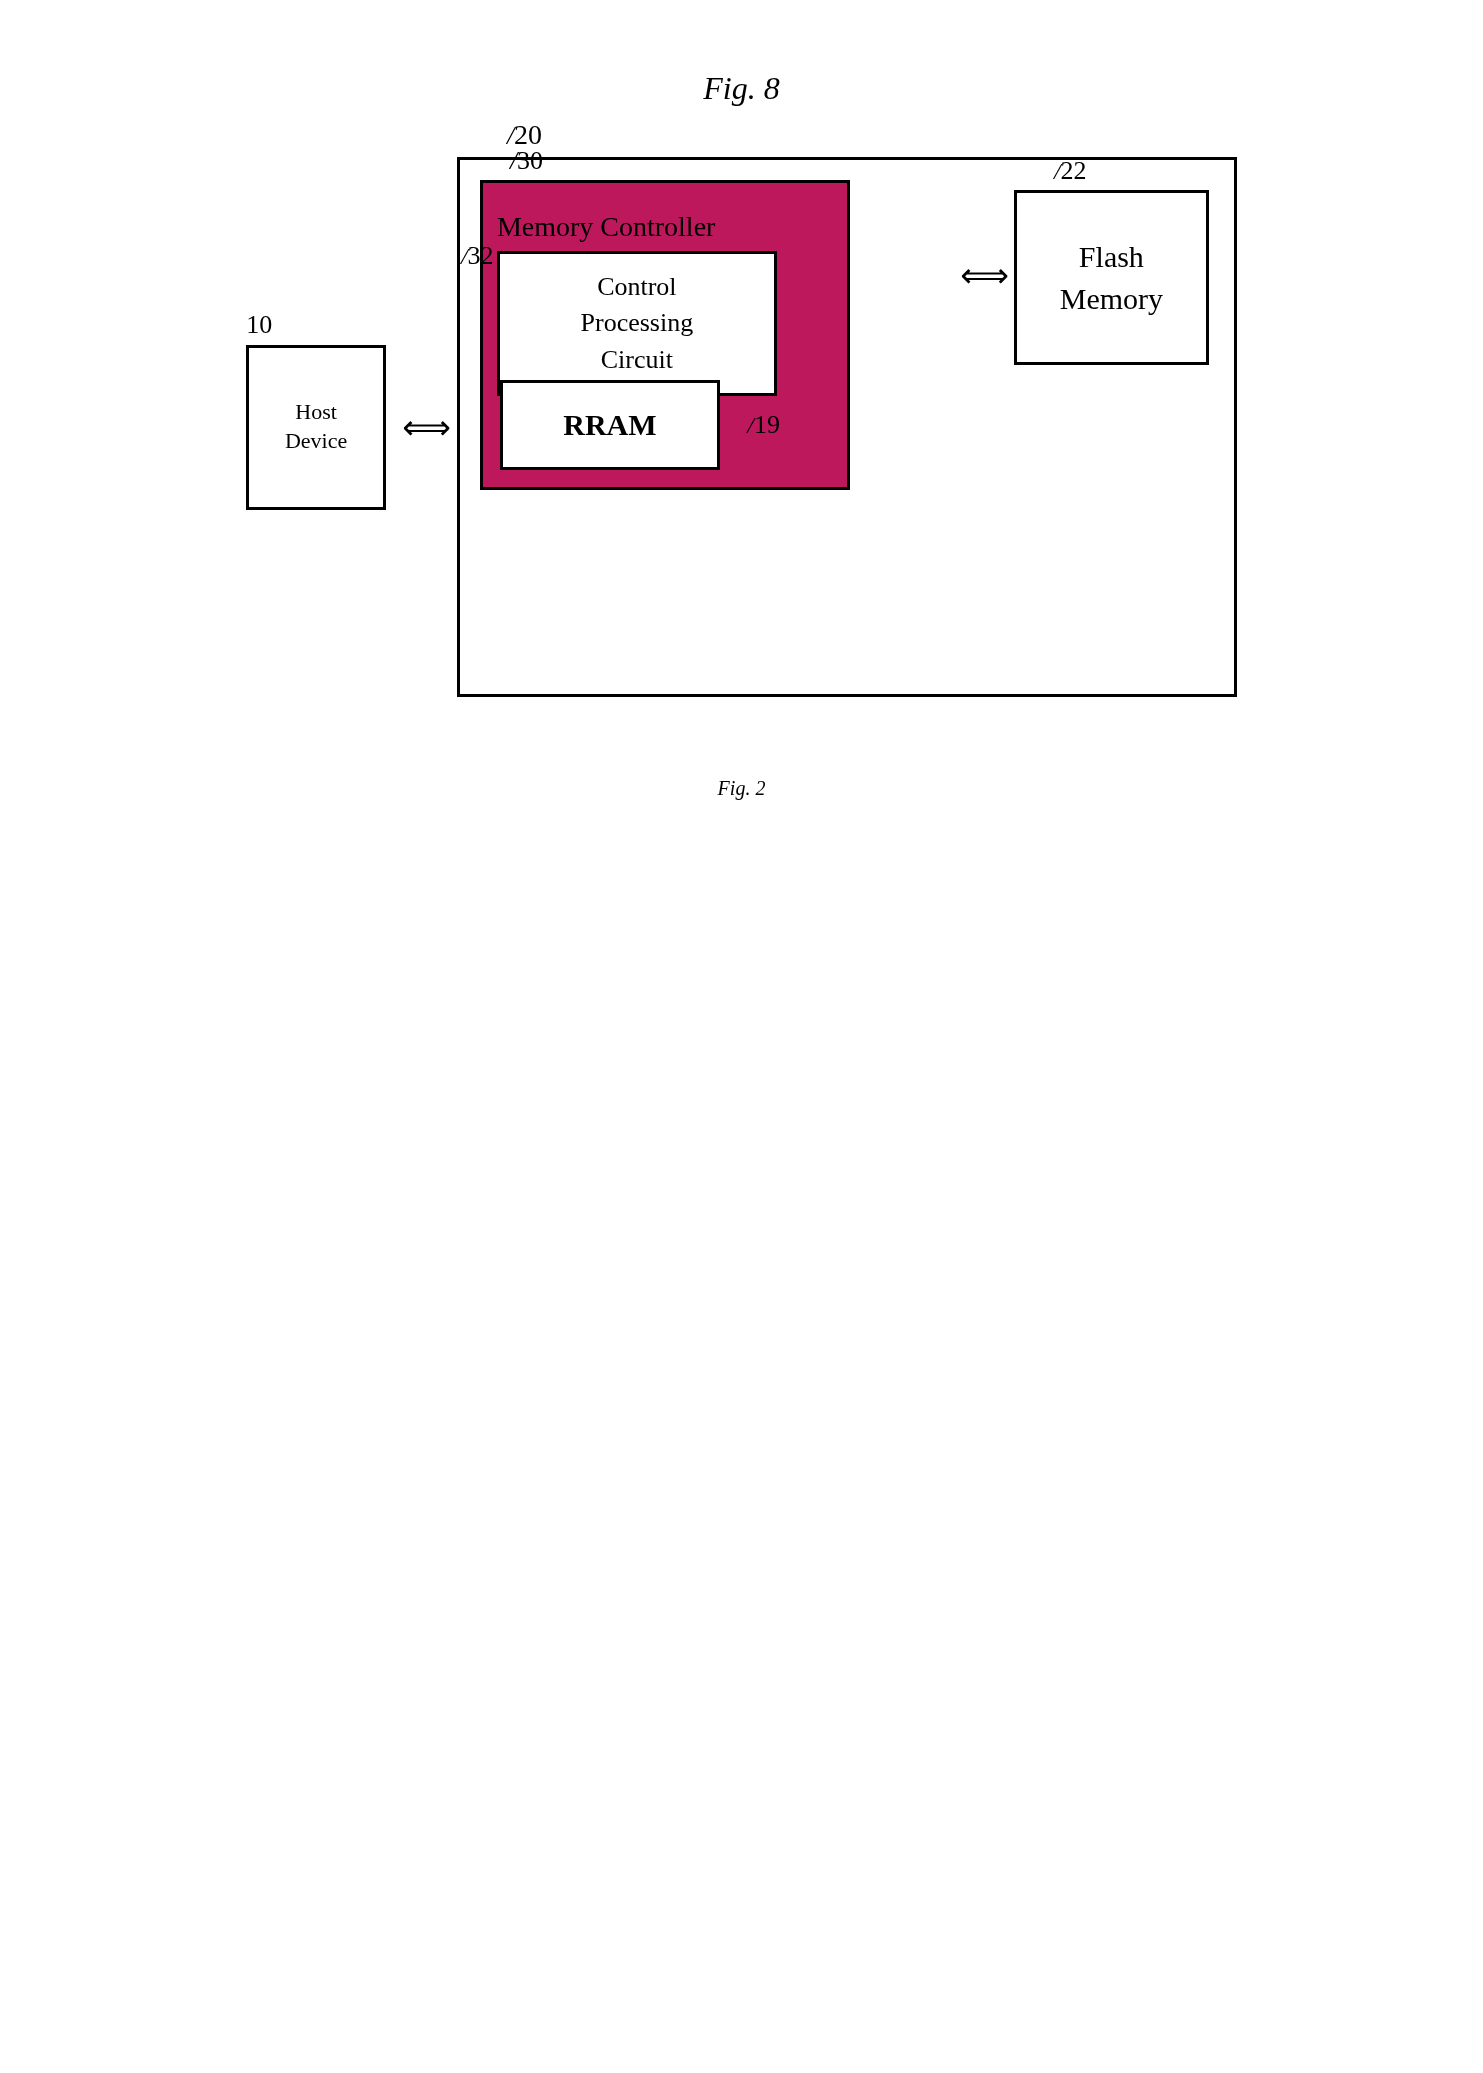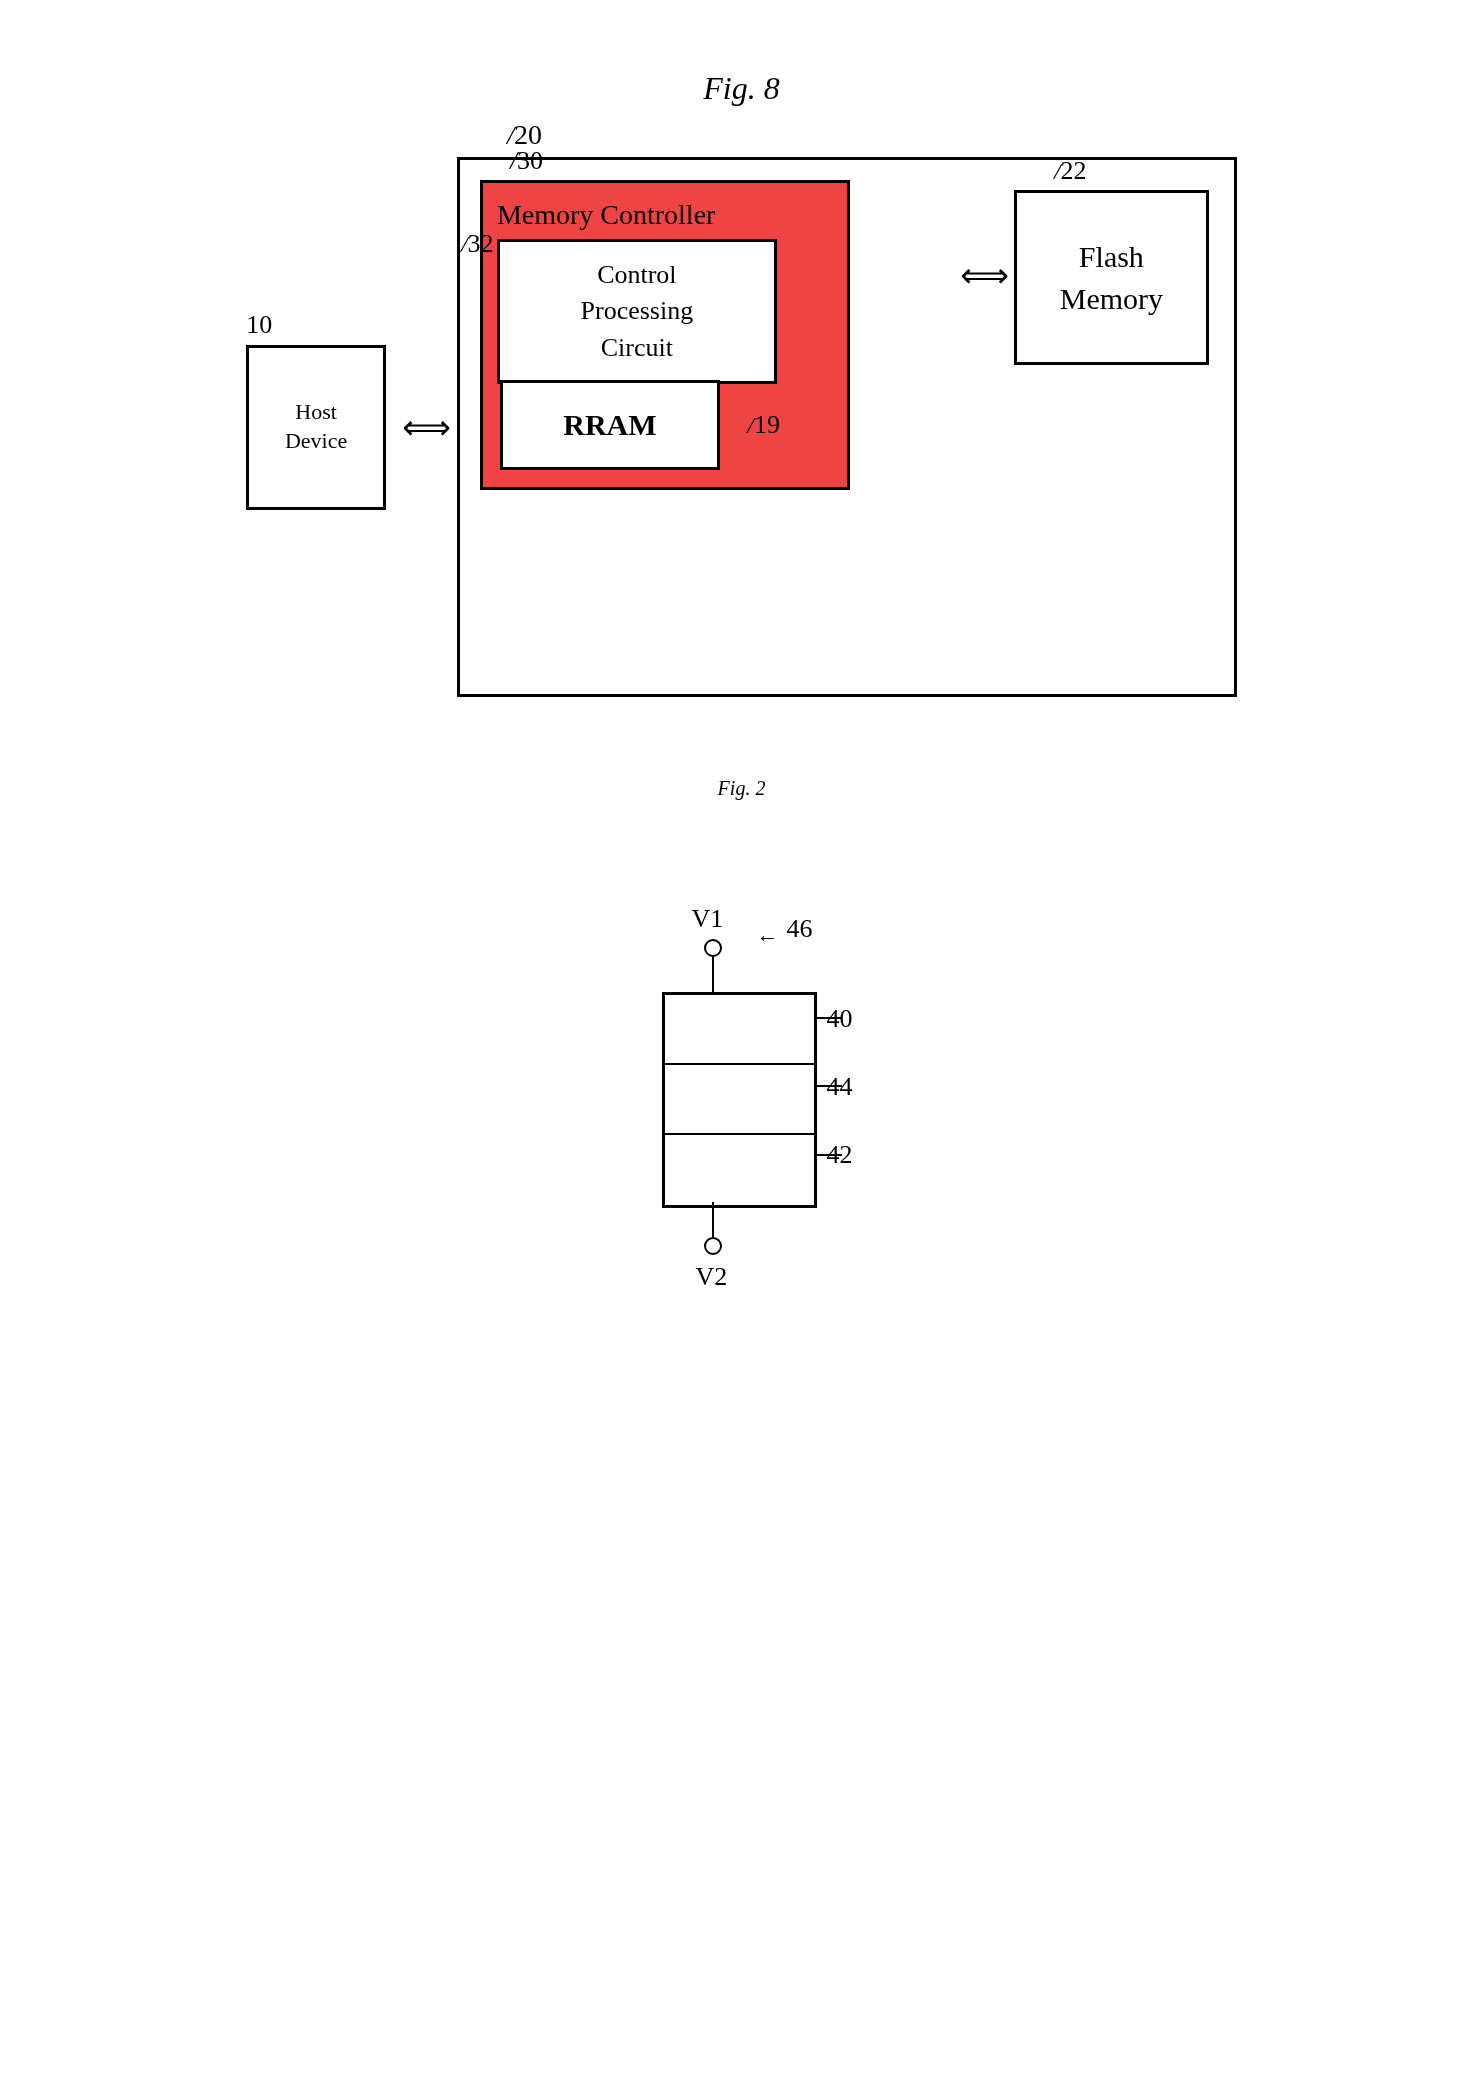--- a/index.html
+++ b/index.html
@@ -103,22 +103,22 @@
       position: absolute;
       top: -34px;
       left: 30px;
       font-size: 26px;
     }
     .mc-box {
       border: 3px solid #000;
       width: 370px;
       height: 310px;
       position: relative;
-      background: #ef4444;
-      padding: 16px 14px;
+      background: #be185d;
+      padding: 28px 14px;
     }
     .mc-title {
       font-size: 28px;
       margin-bottom: 8px;
     }
 
     
     .cpc-wrap {
       position: relative;
     }
@@ -450,45 +450,14 @@
           </div>
 
         </div>
       </div>
 
     </div>
   </div>
 
   <div class="fig2-title">Fig. 2</div>
 
-  <div class="fig2-container">
-    <div class="fig2-diagram">
-
-      <div class="v1-label">V1</div>
-      <div class="v1-circle"></div>
-      <div class="v1-line"></div>
-
-      <div class="arrow46" style="font-size:22px;">←</div>
-      <div class="arrow46-label">46</div>
-
-      <div class="comp-box-outer">
-        <div class="comp-section"></div>
-        <div class="comp-section"></div>
-        <div class="comp-section"></div>
-      </div>
-
-      <div class="label-line-40"></div>
-      <div class="label-40">40</div>
-
-      <div class="label-line-44"></div>
-      <div class="label-44">44</div>
-
-      <div class="label-line-42"></div>
-      <div class="label-42">42</div>
-
-      <div class="v2-line"></div>
-      <div class="v2-circle"></div>
-      <div class="v2-label">V2</div>
-
-    </div>
-  </div>
 
 </div>
 
 </body></html>

